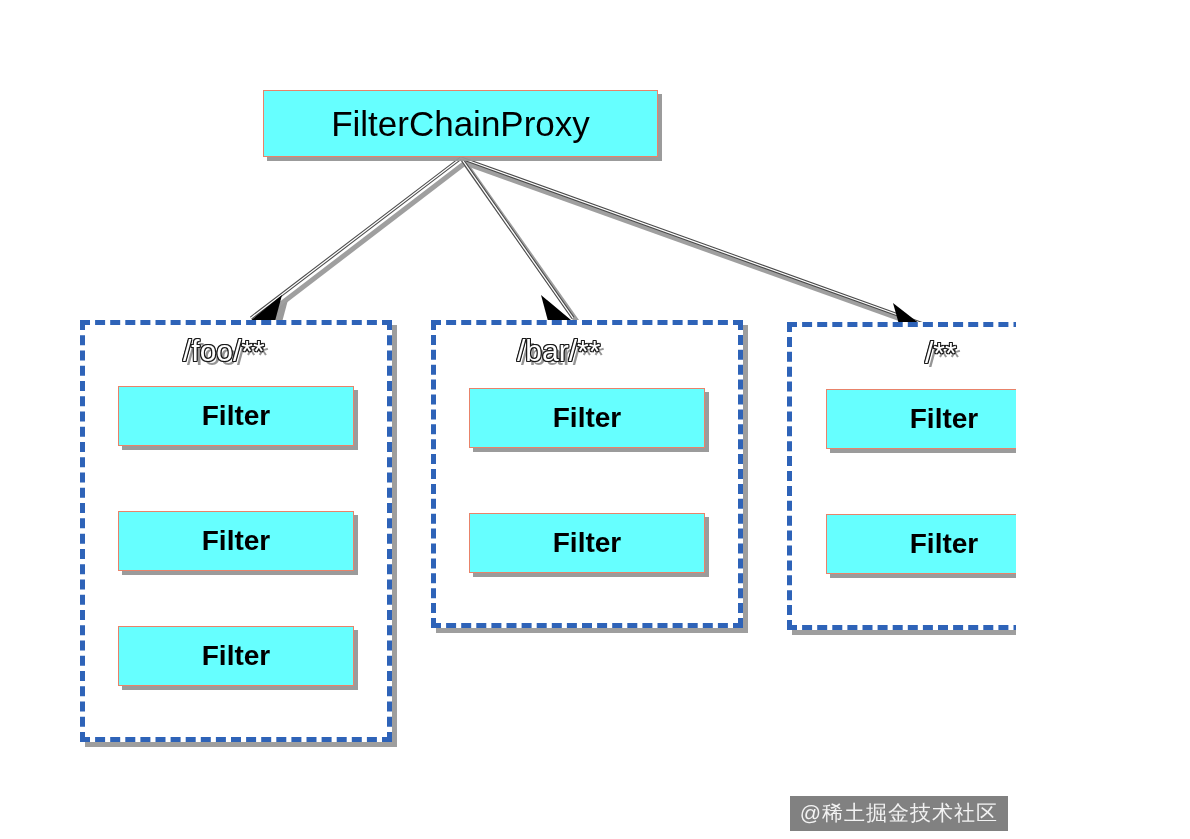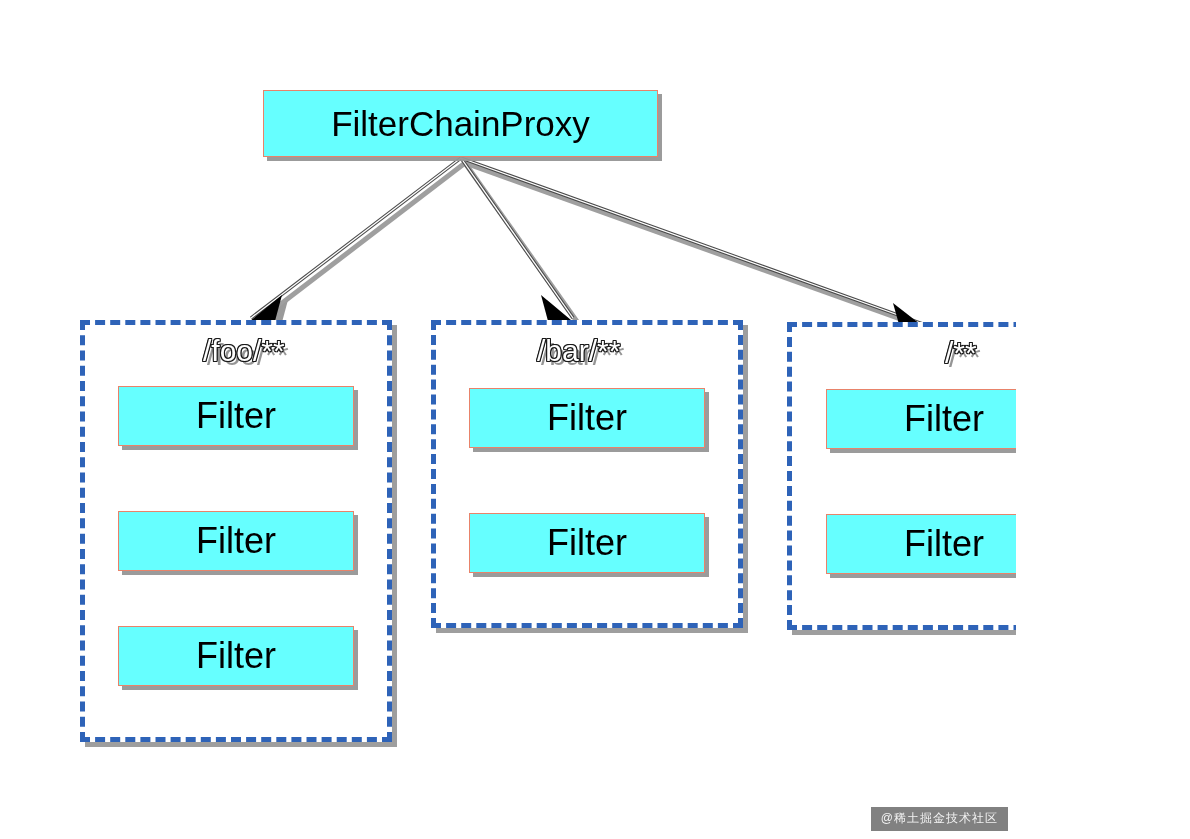--- a/index.html
+++ b/index.html
@@ -37,21 +37,22 @@
     align-items: center;
     justify-content: center;
     color: #000000;
     z-index: 5;
   }
   .node-box.proxy {
     font-size: 35px;
     letter-spacing: 0px;
   }
   .node-box.filter {
-    font-size: 36px;
+    font-size: 28px;
+    font-weight: bold;
   }
 
   
   .chain-group {
     position: absolute;
     box-sizing: border-box;
     background: #ffffff;
     border: 5px dashed #2E63B8;
     box-shadow: 5px 5px 0 0 rgba(150,150,150,0.92);
     z-index: 2;
@@ -67,32 +68,31 @@
     text-shadow:
       -1px -1px 0 #1a1a1a,
        1px -1px 0 #1a1a1a,
       -1px  1px 0 #1a1a1a,
        1px  1px 0 #1a1a1a,
        0px -1px 0 #1a1a1a,
        0px  1px 0 #1a1a1a,
       -1px  0px 0 #1a1a1a,
        1px  0px 0 #1a1a1a,
        4px  4px 0 rgba(130,130,130,0.85);
-    margin-left: 20px;
   }
 
   
   .watermark {
     position: absolute;
     right: 8px;
     bottom: 8px;
     padding: 3px 10px 4px 10px;
     background: rgba(25,25,25,0.55);
     color: #f2f2f2;
-    font-size: 12px;
+    font-size: 21px;
     letter-spacing: 1px;
     white-space: nowrap;
     z-index: 20;
   }
 </style>
 </head>
 <body>
 
 <div id="canvas">
 

